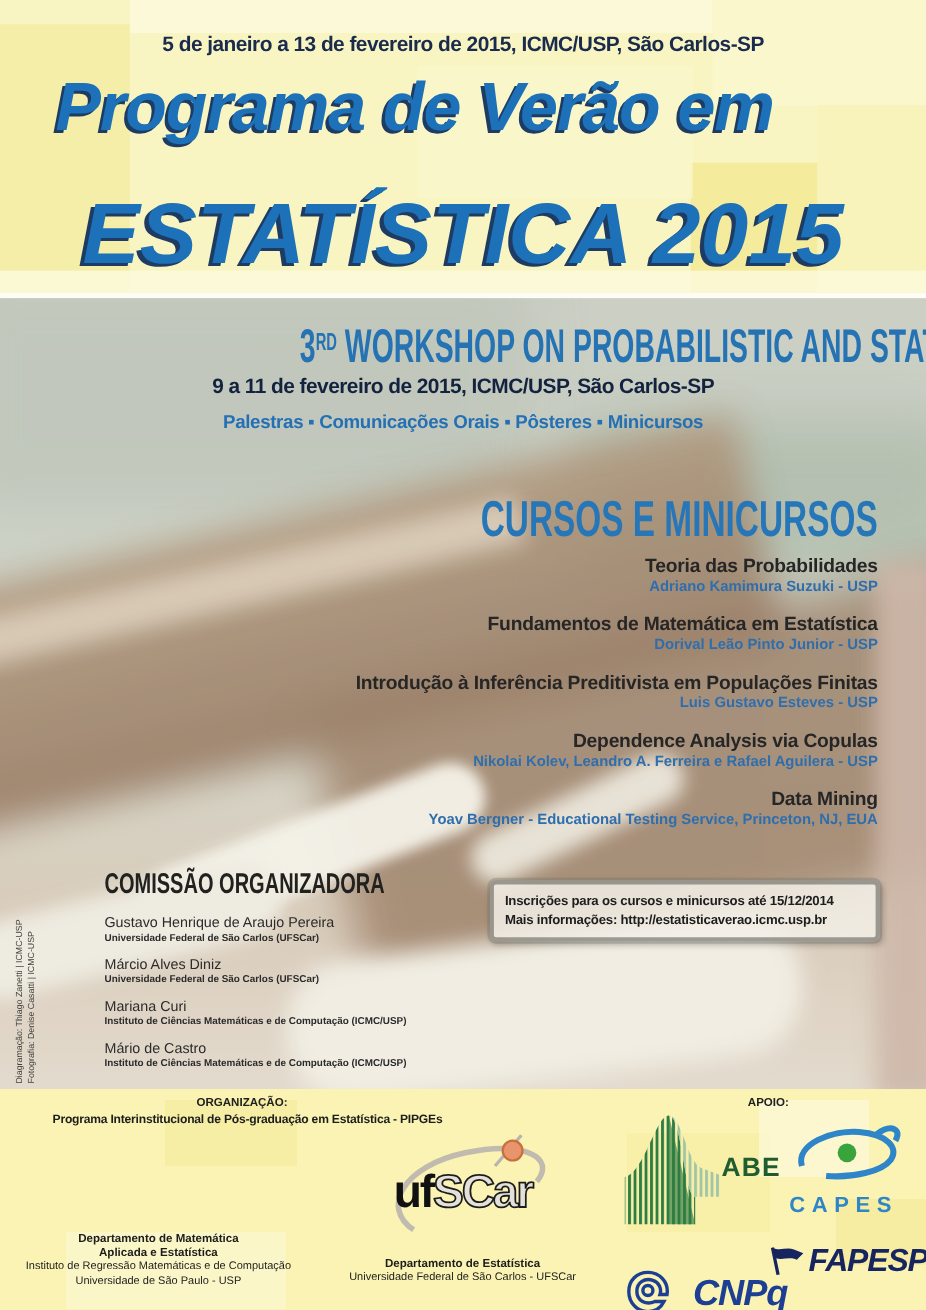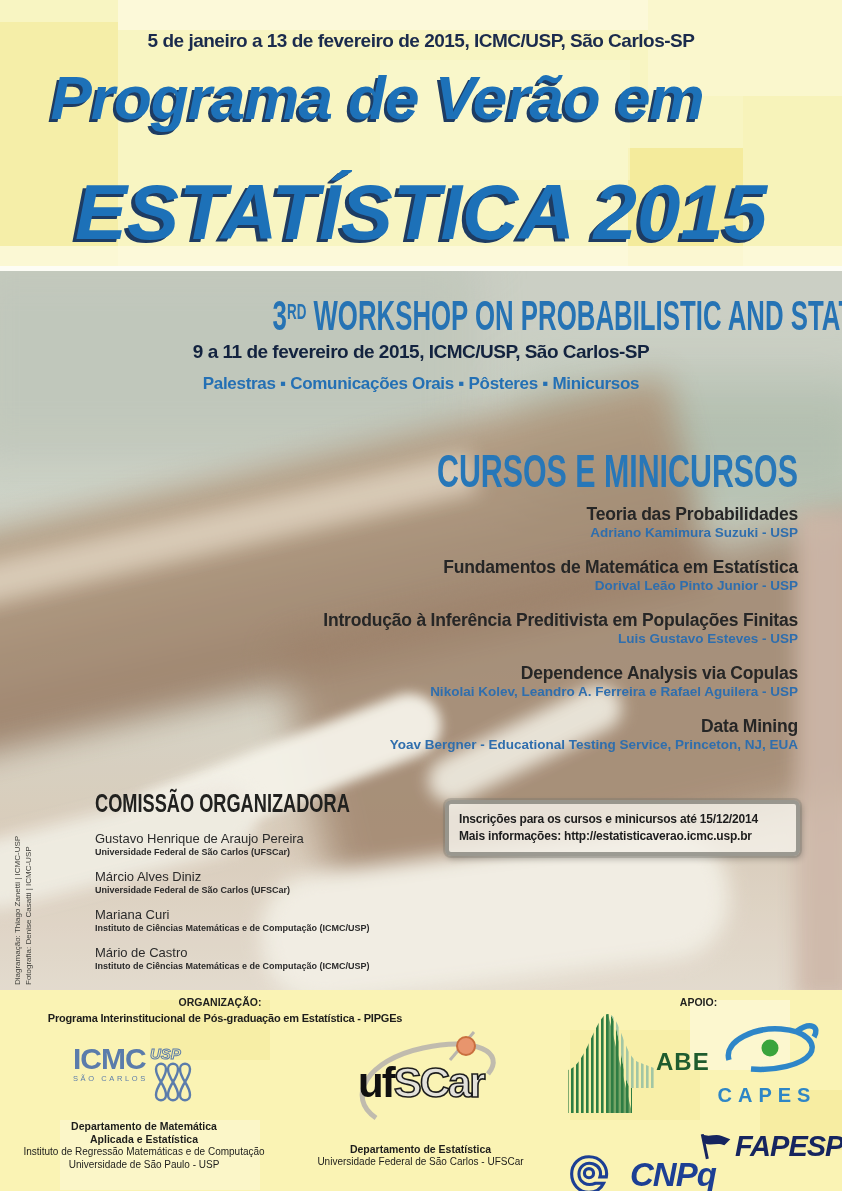--- a/index.html
+++ b/index.html
@@ -204,34 +204,20 @@
     <div class="patch" style="left:570px;top:40px;width:130px;height:90px;background:#f5eb9c;opacity:.5"></div>
     <div class="patch" style="left:690px;top:10px;width:100px;height:70px;background:#fcf8d6;opacity:.8"></div>
     <div class="patch" style="left:60px;top:130px;width:200px;height:70px;background:#fcf8d6;opacity:.6"></div>
     <div class="patch" style="left:760px;top:100px;width:82px;height:60px;background:#f3e88f;opacity:.5"></div>
   </div>
 
   <div class="org-label">ORGANIZAÇÃO:</div>
   <div class="org-name">Programa Interinstitucional de Pós-graduação em Estatística - PIPGEs</div>
   <div class="apoio-label">APOIO:</div>
 
-  <div class="icmc-logo">
-    <div>
-      <div class="icmc-text">ICMC</div>
-      <div class="icmc-sub">SÃO CARLOS</div>
-    </div>
-    <svg width="48" height="64" viewBox="0 0 48 64">
-      <text x="2" y="14" font-size="15" font-style="italic" font-weight="bold" fill="none" stroke="#5b7cab" stroke-width="1">USP</text>
-      <g fill="none" stroke="#5b7cab" stroke-width="2.4">
-        <path d="M8,24 C8,17 18,17 18,24 C18,34 8,40 8,50 C8,57 18,57 18,50 C18,40 8,34 8,24 Z"></path>
-        <path d="M20,24 C20,17 30,17 30,24 C30,34 20,40 20,50 C20,57 30,57 30,50 C30,40 20,34 20,24 Z"></path>
-        <path d="M32,24 C32,17 42,17 42,24 C42,34 32,40 32,50 C32,57 42,57 42,50 C42,40 32,34 32,24 Z"></path>
-      </g>
-    </svg>
-  </div>
   <div class="icmc-caption">
     <div class="cap-b">Departamento de Matemática</div>
     <div class="cap-b">Aplicada e Estatística</div>
     <div class="cap-r">Instituto de Regressão Matemáticas e de Computação</div>
     <div class="cap-r">Universidade de São Paulo - USP</div>
   </div>
 
   <div class="ufscar-logo">
     <svg class="ufscar-orbit" width="170" height="100" viewBox="0 0 170 100">
       <path d="M38,92 C8,72 28,34 85,22 C138,11 168,26 150,48" fill="none" stroke="#b9b5ad" stroke-width="5" opacity="0.9"></path>

